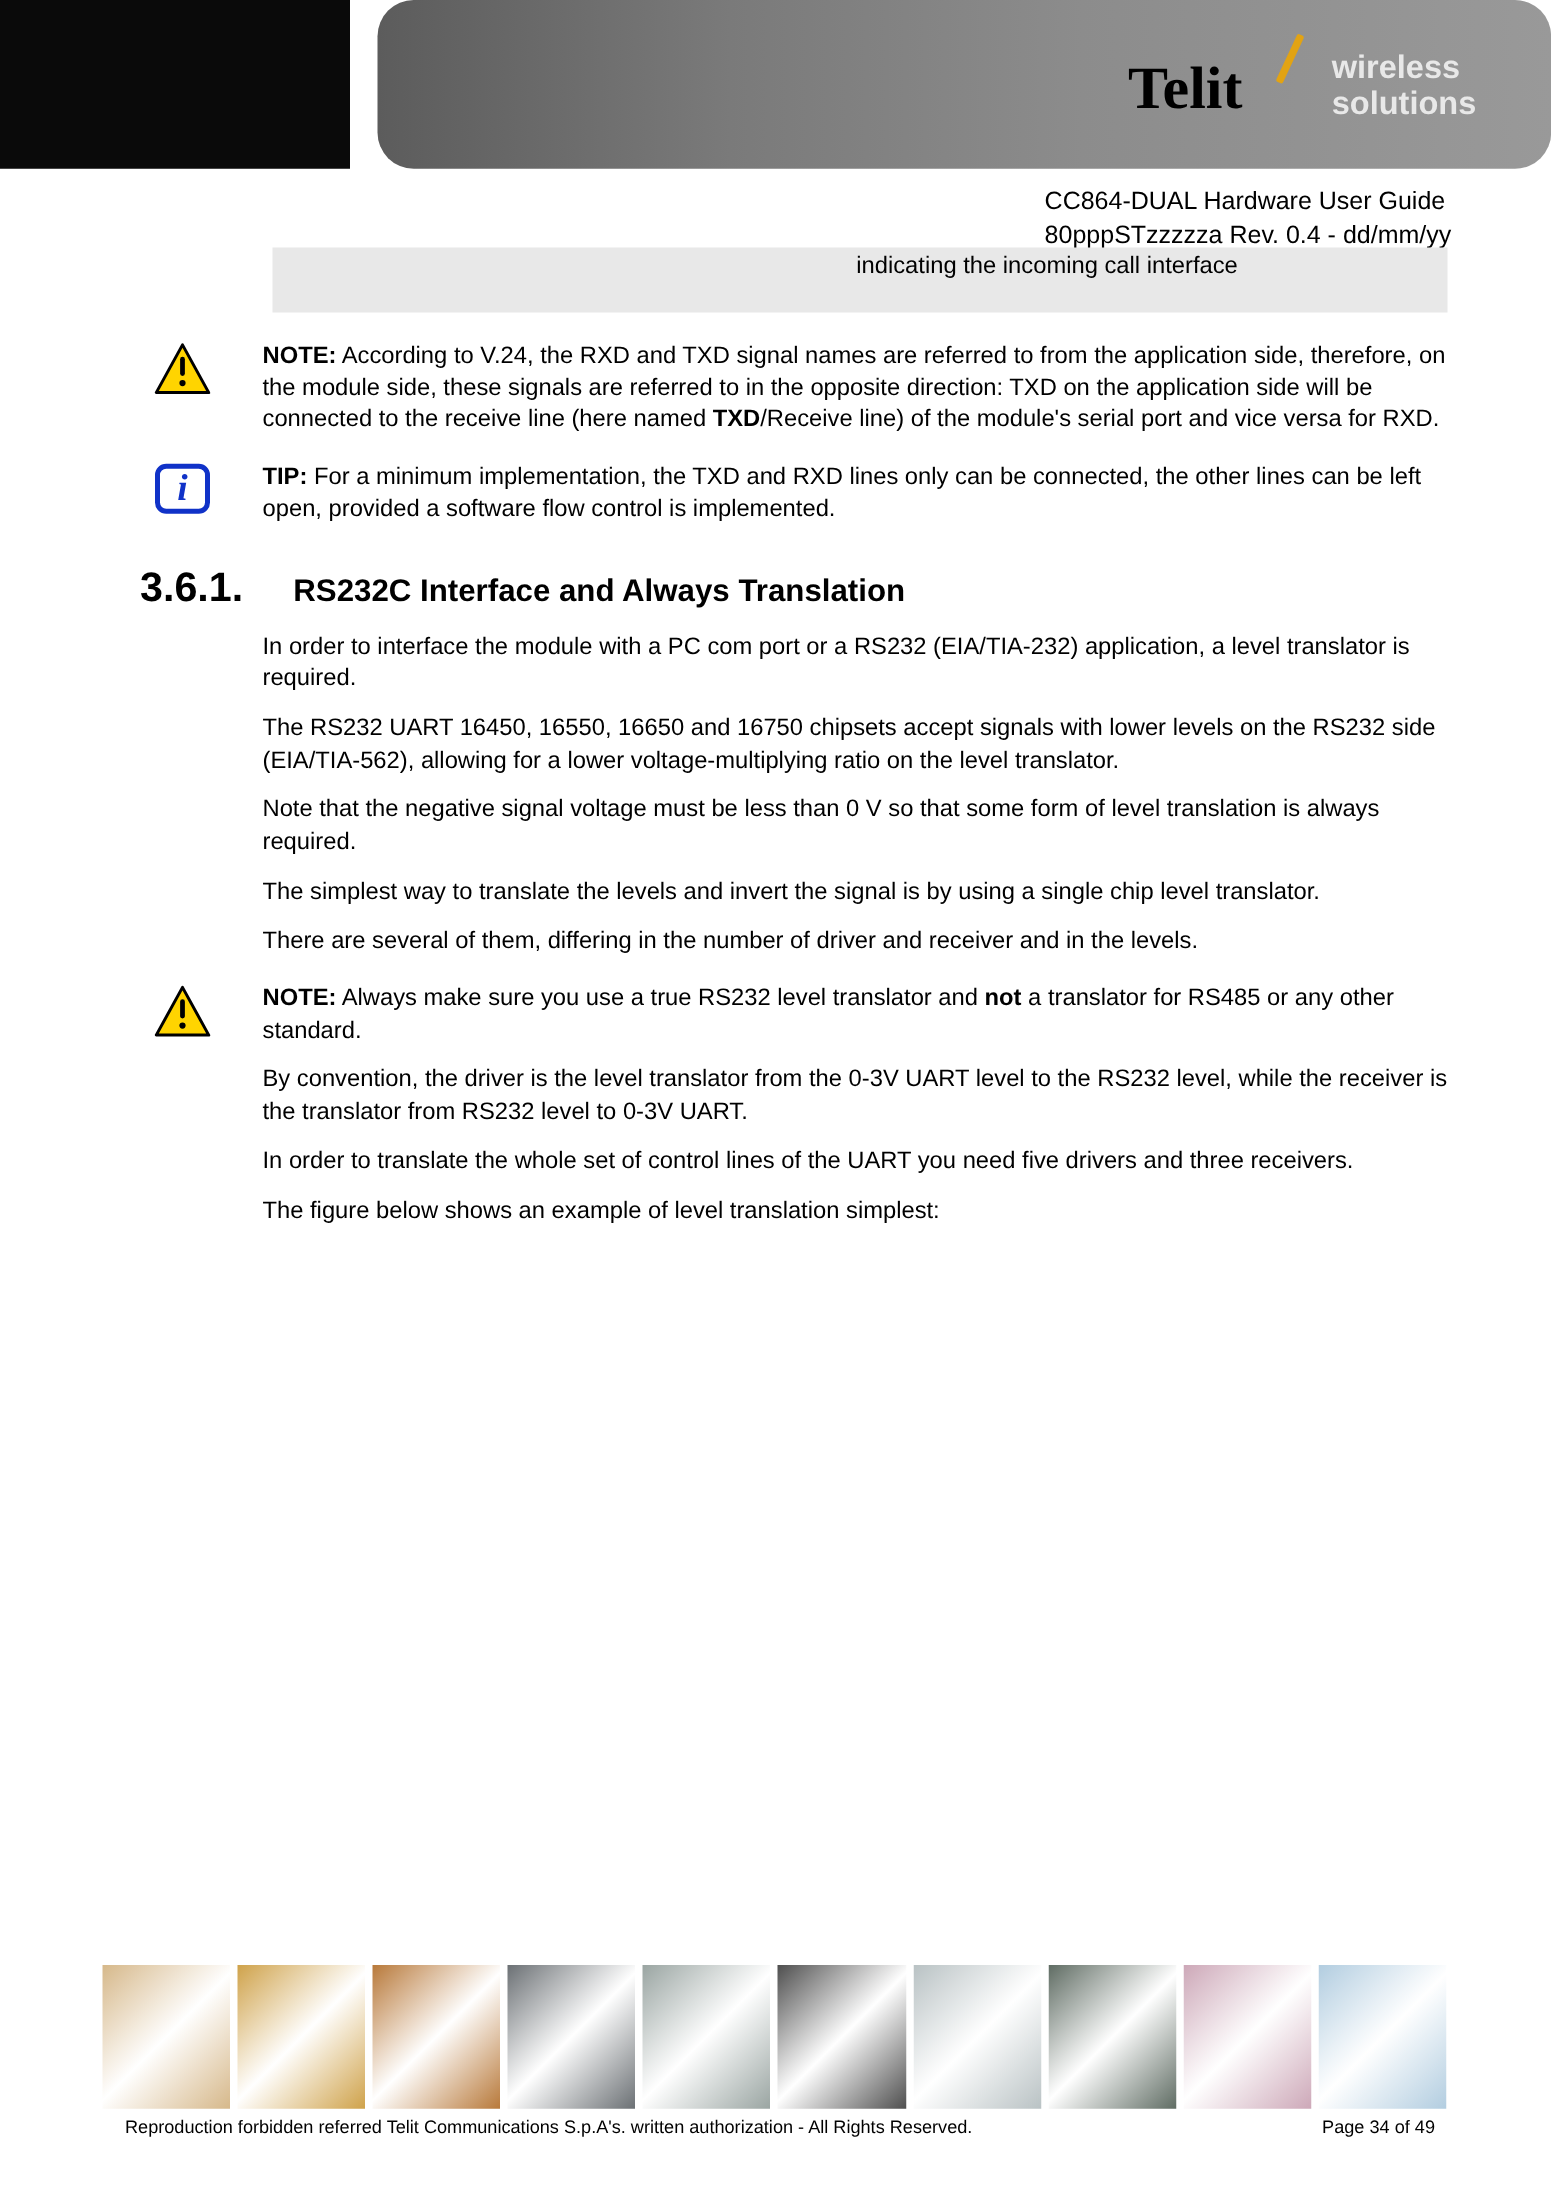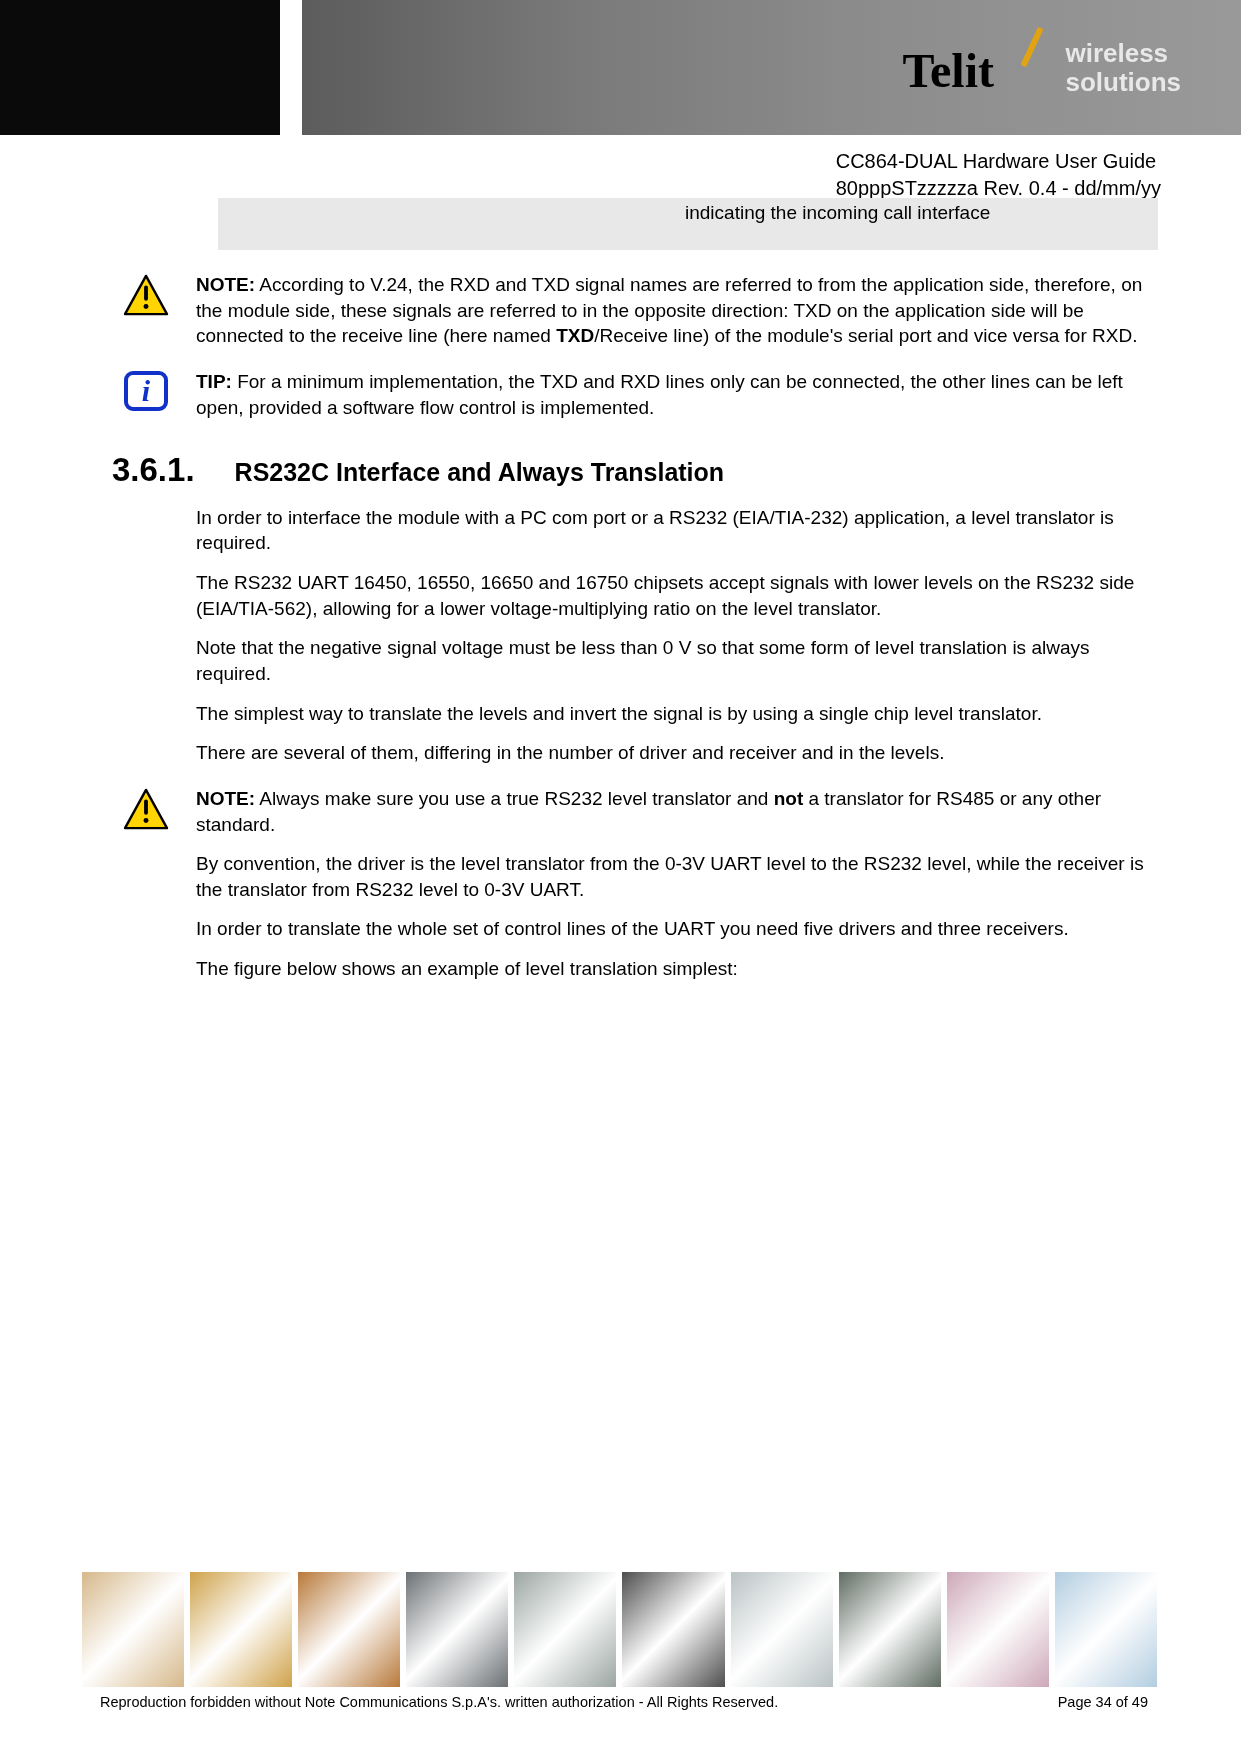--- a/index.html
+++ b/index.html
@@ -32,20 +32,21 @@
   .header-right-block {
     flex: 1;
     height: 100%;
     background: linear-gradient(to right, #5c5c5c 0%, #7a7a7a 30%, #8c8c8c 60%, #999 100%);
     position: relative;
     display: flex;
     align-items: center;
     justify-content: flex-end;
     padding-right: 60px;
     gap: 18px;
+    border-radius: 29px;
   }
   .telit-logo {
     position: relative;
     height: 80px;
     width: 145px;
   }
   .telit-word {
     font-family: Georgia, 'Times New Roman', serif;
     font-weight: bold;
     font-size: 48px;
@@ -90,21 +91,21 @@
   .table-frag .c2 { width: 112px; height:52px; }
   .table-frag .c3 { width: 135px; height:52px; }
   .table-frag .c4 { width: 140px; height:52px; }
   .table-frag .c5 { flex:1; padding: 2px 8px 4px 8px; }
   .content {
     position: absolute;
     top: 272px;
     left: 112px;
     width: 1048px;
   }
-  .row { display:flex; align-items:flex-start; margin-bottom: 6px; gap: 16px; }
+  .row { display:flex; align-items:flex-start; margin-bottom: 6px; gap: 30px; }
   .icon-col { width: 68px; flex-shrink:0; display:flex; justify-content:center; padding-top:2px;}
   .text-col { flex:1; }
   .body-para { margin-bottom: 14px; }
   .section-row { display:flex; align-items:baseline; gap: 40px; margin-top: 14px; margin-bottom: 12px;}
   .section-num { font-size: 33px; font-weight: bold; }
   .section-title { font-size: 25px; font-weight: bold; }
   .bold { font-weight: bold; }
   .warn-icon svg { width: 46px; height: 42px; }
   .info-icon { width:44px; height:40px; border:4px solid #1032c8; border-radius:9px; display:flex; align-items:center; justify-content:center; }
   .info-icon span { font-family: Georgia, serif; font-style: italic; font-weight:bold; font-size:30px; color:#1032c8; line-height:0.8; }
@@ -239,15 +240,15 @@
   <div class="tile" style="background: linear-gradient(135deg, rgb(107, 112, 116) 0%, rgba(255, 255, 255, 0.333) 50%, rgb(107, 112, 116) 100%);"></div>
   <div class="tile" style="background: linear-gradient(135deg, rgb(154, 165, 162) 0%, rgba(255, 255, 255, 0.333) 50%, rgb(154, 165, 162) 100%);"></div>
   <div class="tile" style="background: linear-gradient(135deg, rgb(78, 78, 78) 0%, rgba(255, 255, 255, 0.333) 50%, rgb(78, 78, 78) 100%);"></div>
   <div class="tile" style="background: linear-gradient(135deg, rgb(185, 194, 196) 0%, rgba(255, 255, 255, 0.333) 50%, rgb(185, 194, 196) 100%);"></div>
   <div class="tile" style="background: linear-gradient(135deg, rgb(95, 108, 99) 0%, rgba(255, 255, 255, 0.333) 50%, rgb(95, 108, 99) 100%);"></div>
   <div class="tile" style="background: linear-gradient(135deg, rgb(205, 168, 184) 0%, rgba(255, 255, 255, 0.333) 50%, rgb(205, 168, 184) 100%);"></div>
   <div class="tile" style="background: linear-gradient(135deg, rgb(178, 205, 224) 0%, rgba(255, 255, 255, 0.333) 50%, rgb(178, 205, 224) 100%);"></div>
 </div>
 
 <div class="footer-line">
-  <span>Reproduction forbidden without Note Communications S.p.A's. written authorization - All Rights Reserved.</span>
+  <span>Reproduction forbidden referred Telit Communications S.p.A's. written authorization - All Rights Reserved.</span>
   <span>Page 34 of 49</span>
 </div>
 
 </body></html>

